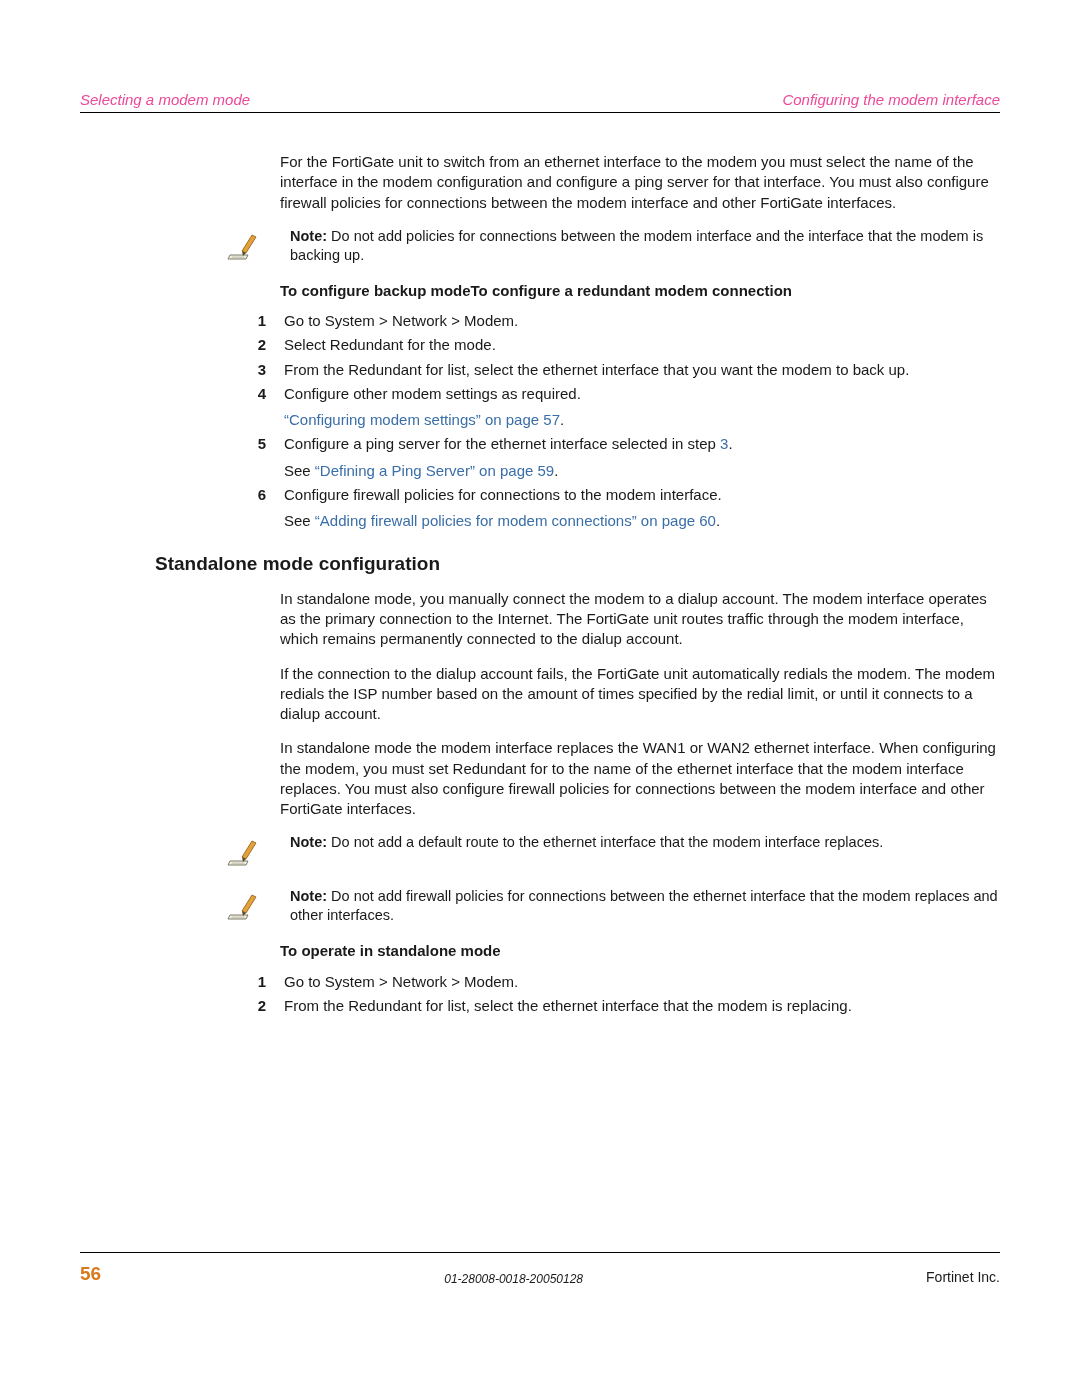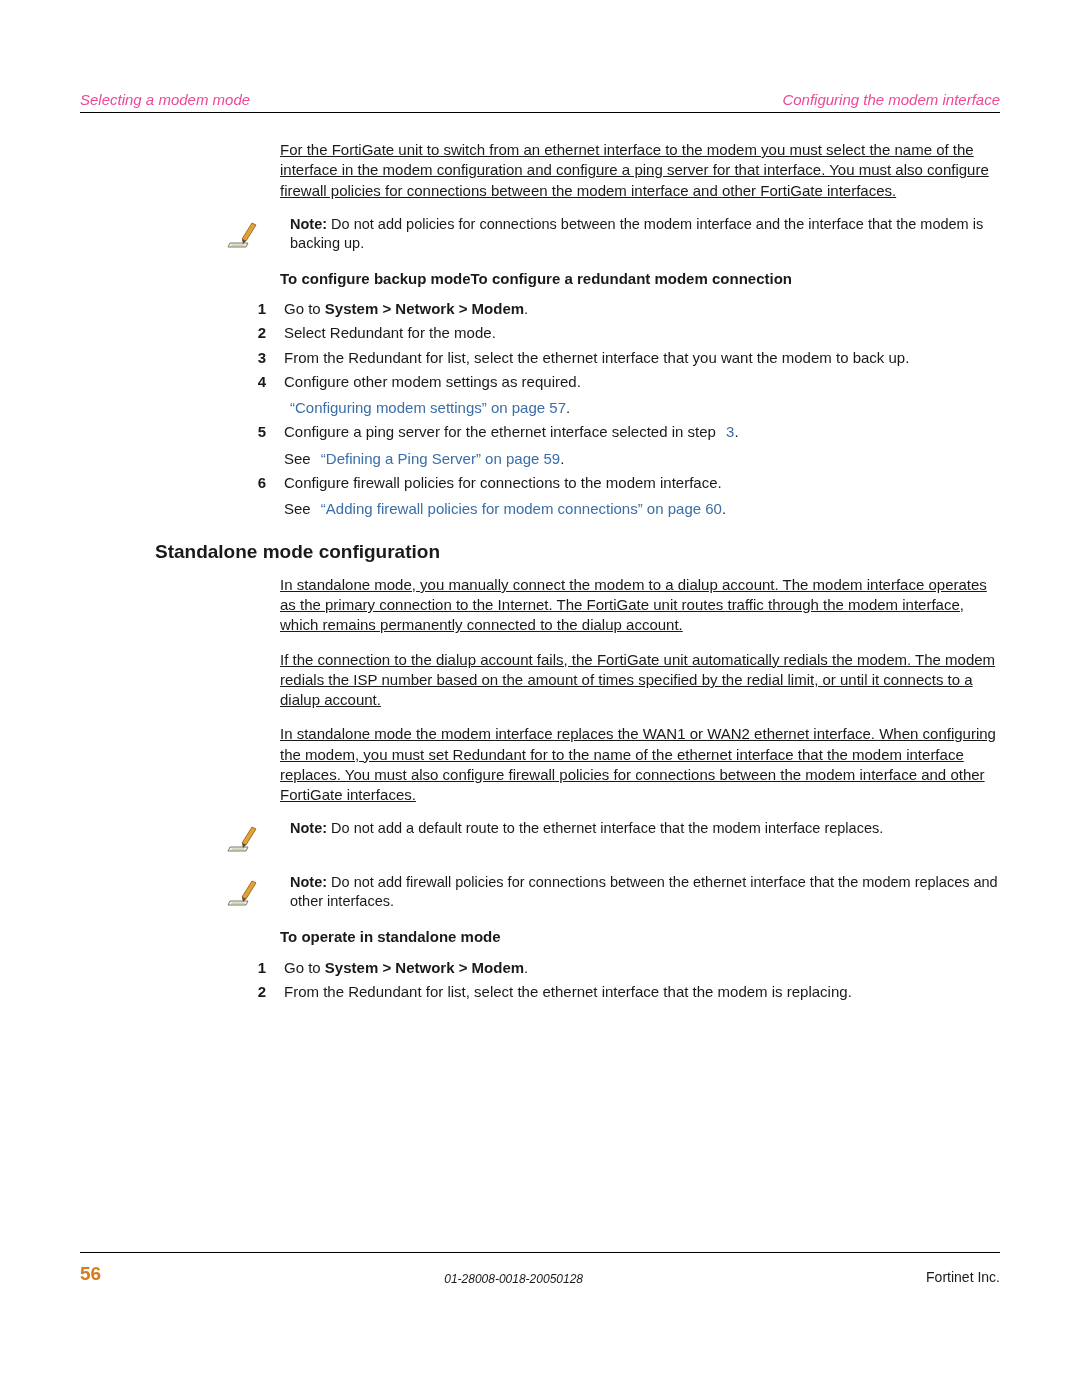--- a/index.html
+++ b/index.html
@@ -12,43 +12,43 @@
     --accent:#d97a1c;
     --text:#1a1a1a;
   }
   html,body{margin:0;padding:0;background:#fff;color:var(--text);
     font-family:Arial,Helvetica,sans-serif;font-size:15px;line-height:1.35;}
   .page{width:var(--page-w);height:var(--page-h);position:relative;margin:0 auto;box-sizing:border-box;}
   .running{position:absolute;top:90px;left:var(--margin-l);right:var(--margin-r);
     display:flex;justify-content:space-between;font-style:italic;font-size:15px;color:#ec4899;}
   .rule-top{position:absolute;top:112px;left:var(--margin-l);right:var(--margin-r);height:1px;background:#000;}
   .body{position:absolute;top:140px;left:var(--margin-l);right:var(--margin-r);bottom:170px;}
-  .para{margin:0 0 14px 0;padding-left:calc(var(--indent) - var(--margin-l));text-decoration:underline;}
+  .para{margin:12px 0 14px 0;padding-left:calc(var(--indent) - var(--margin-l));}
   .note-row{display:flex;align-items:flex-start;gap:28px;margin:14px 0 14px 0;
     padding-left:calc(var(--indent) - var(--margin-l) - 58px);}
   .note-row .icon{flex:0 0 40px;height:40px;}
   .note-row .txt{flex:1;font-size:14.5px;line-height:1.3;}
   .note-row .txt b{font-weight:bold;}
   .subhead{font-weight:bold;margin:6px 0 10px 0;padding-left:calc(var(--indent) - var(--margin-l));}
   .section-head{font-weight:bold;font-size:19px;margin:20px 0 10px 0;
     padding-left:calc(155px - var(--margin-l));}
   .step{display:grid;grid-template-columns: 48px 1fr;gap:4px;margin:4px 0;
     padding-left:calc(var(--indent) - var(--margin-l) - 48px);}
   .step .num{font-weight:bold;text-align:right;padding-right:14px;}
   .step .txt{}
   .step .txt .link{color:var(--link);}
-  .step .txt .bold{font-weight:bold;}
+  .step .txt .bold{font-weight:normal;}
   .step .sub{grid-column:2;margin-top:2px;}
   .footer{position:absolute;left:var(--margin-l);right:var(--margin-r);bottom:110px;}
   .rule-bot{height:1px;background:#000;margin-bottom:8px;}
   .foot-row{display:flex;justify-content:space-between;align-items:flex-end;}
   .pg{color:var(--accent);font-weight:bold;font-size:19px;}
   .docid{font-style:italic;font-size:12px;}
   .co{font-size:14px;}
-  a.link{color:var(--link);text-decoration:none;margin-left:6px;}
+  a.link{color:var(--link);text-decoration:none;}
   svg{display:block;}
 </style>
 </head>
 <body>
 
 <div class="page">
 
   <div class="running">
     <span>Selecting a modem mode</span>
     <span>Configuring the modem interface</span>

